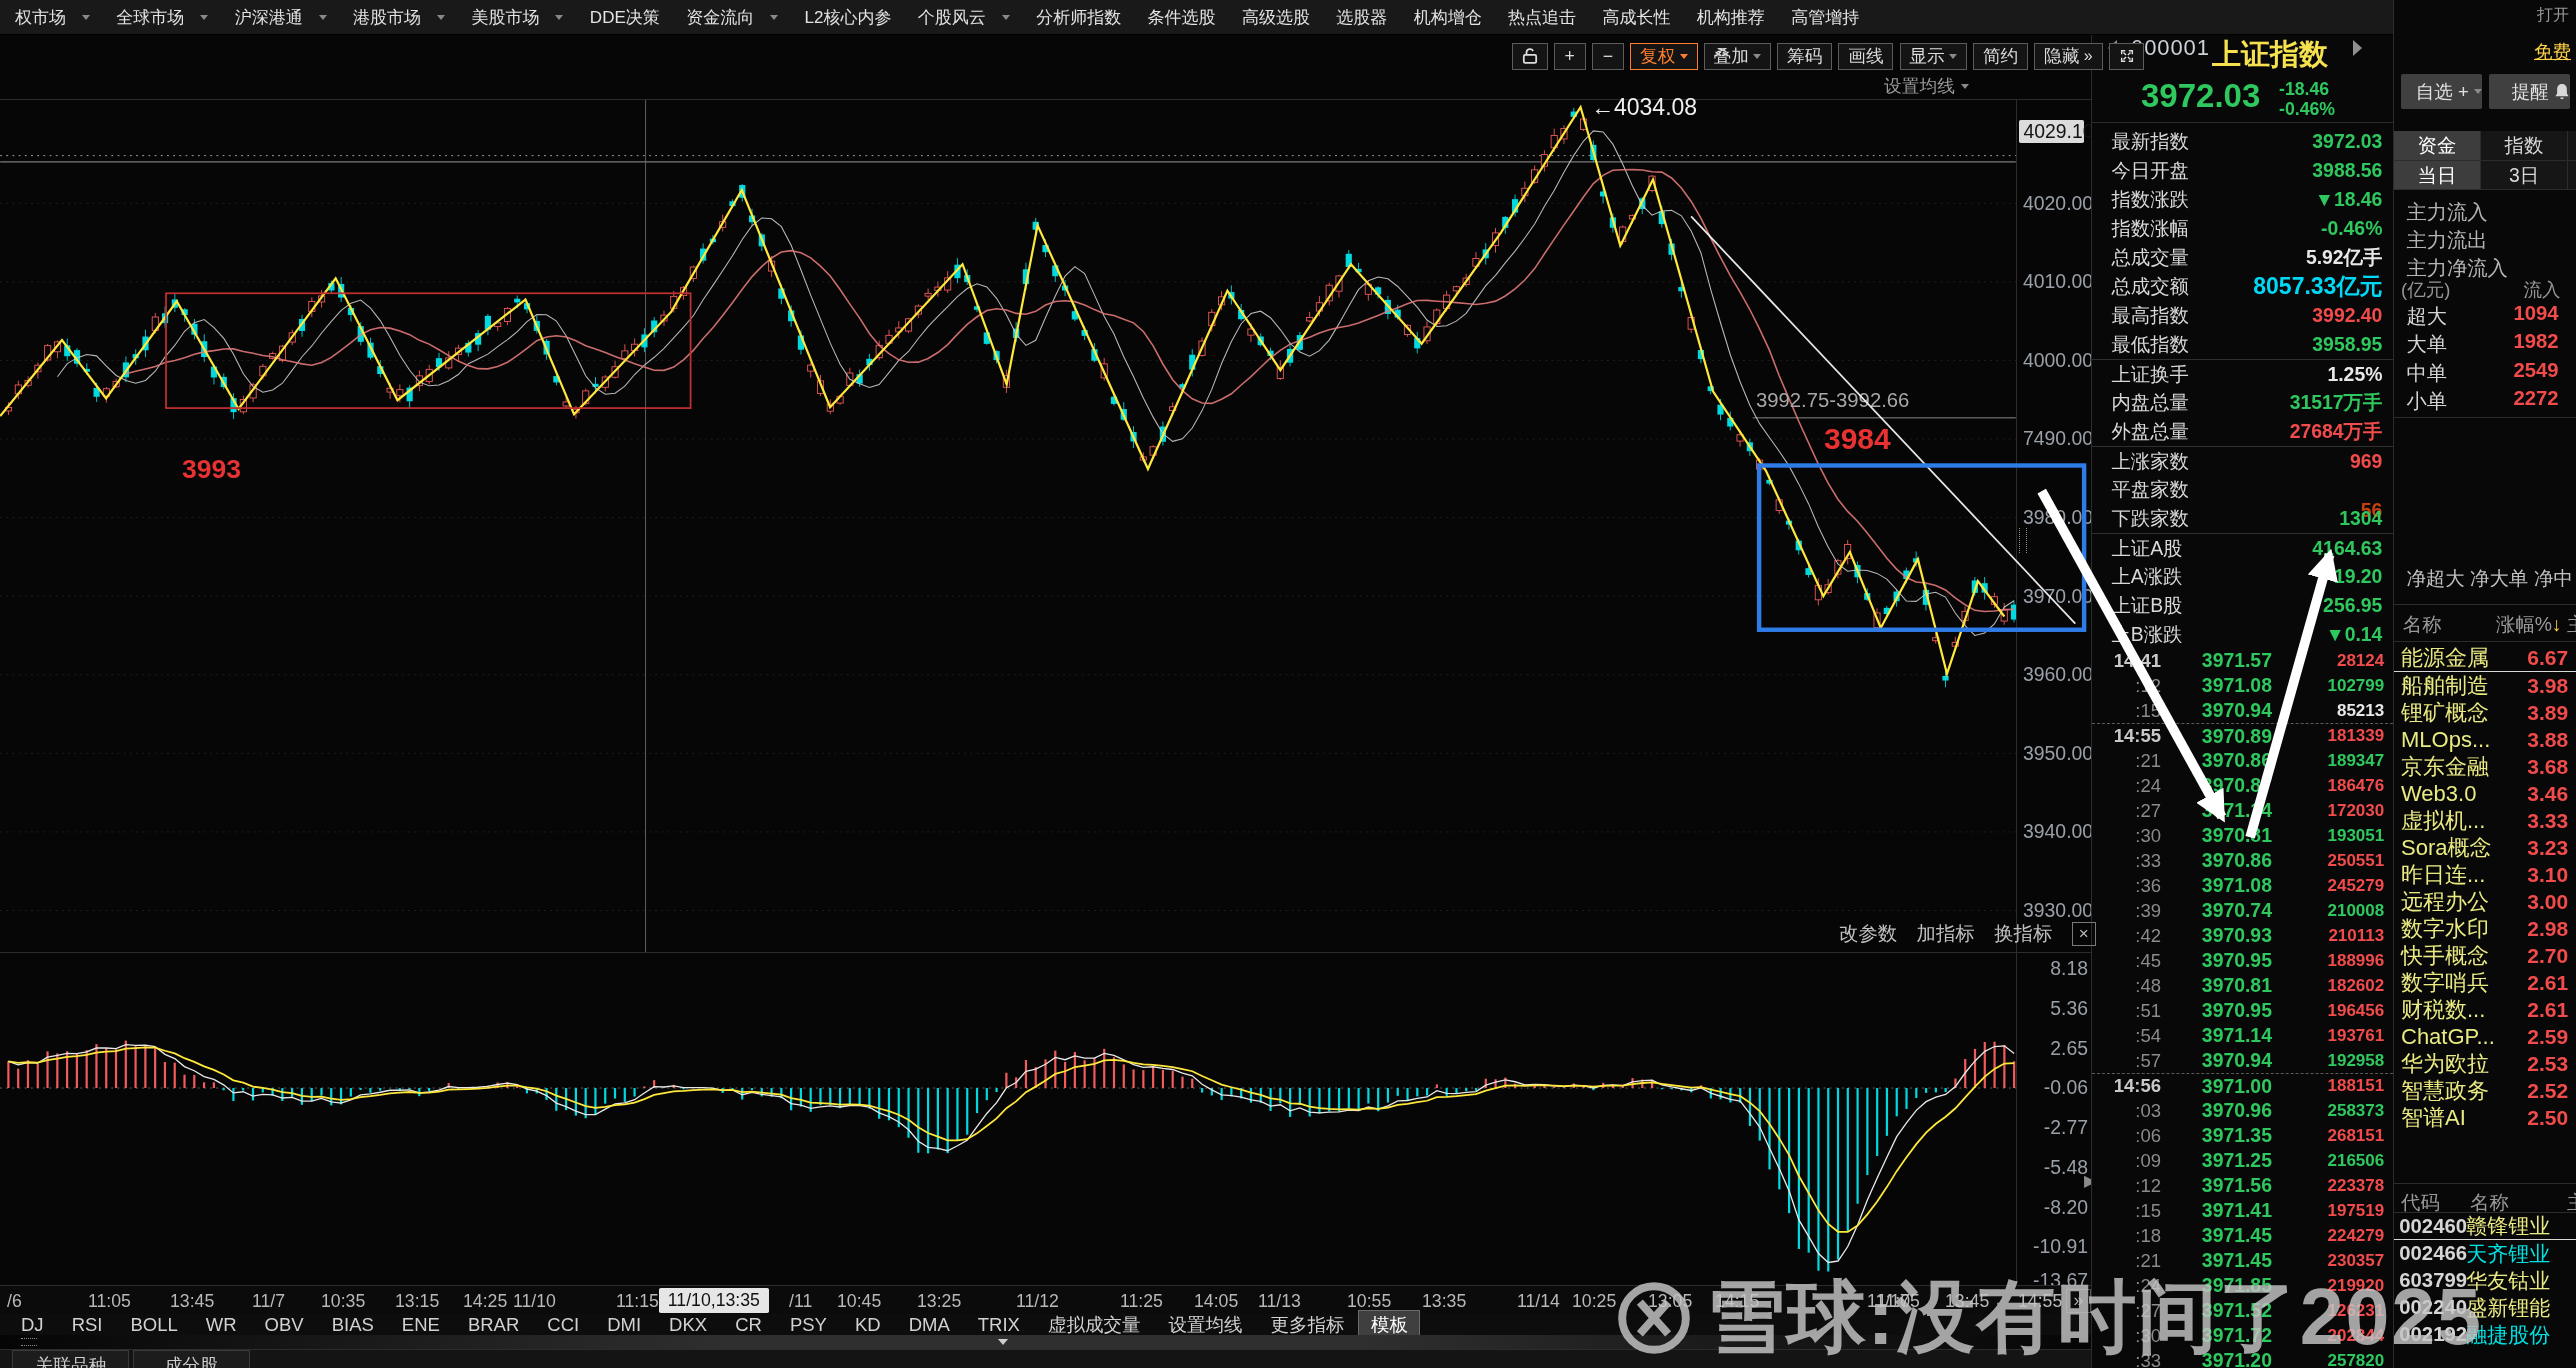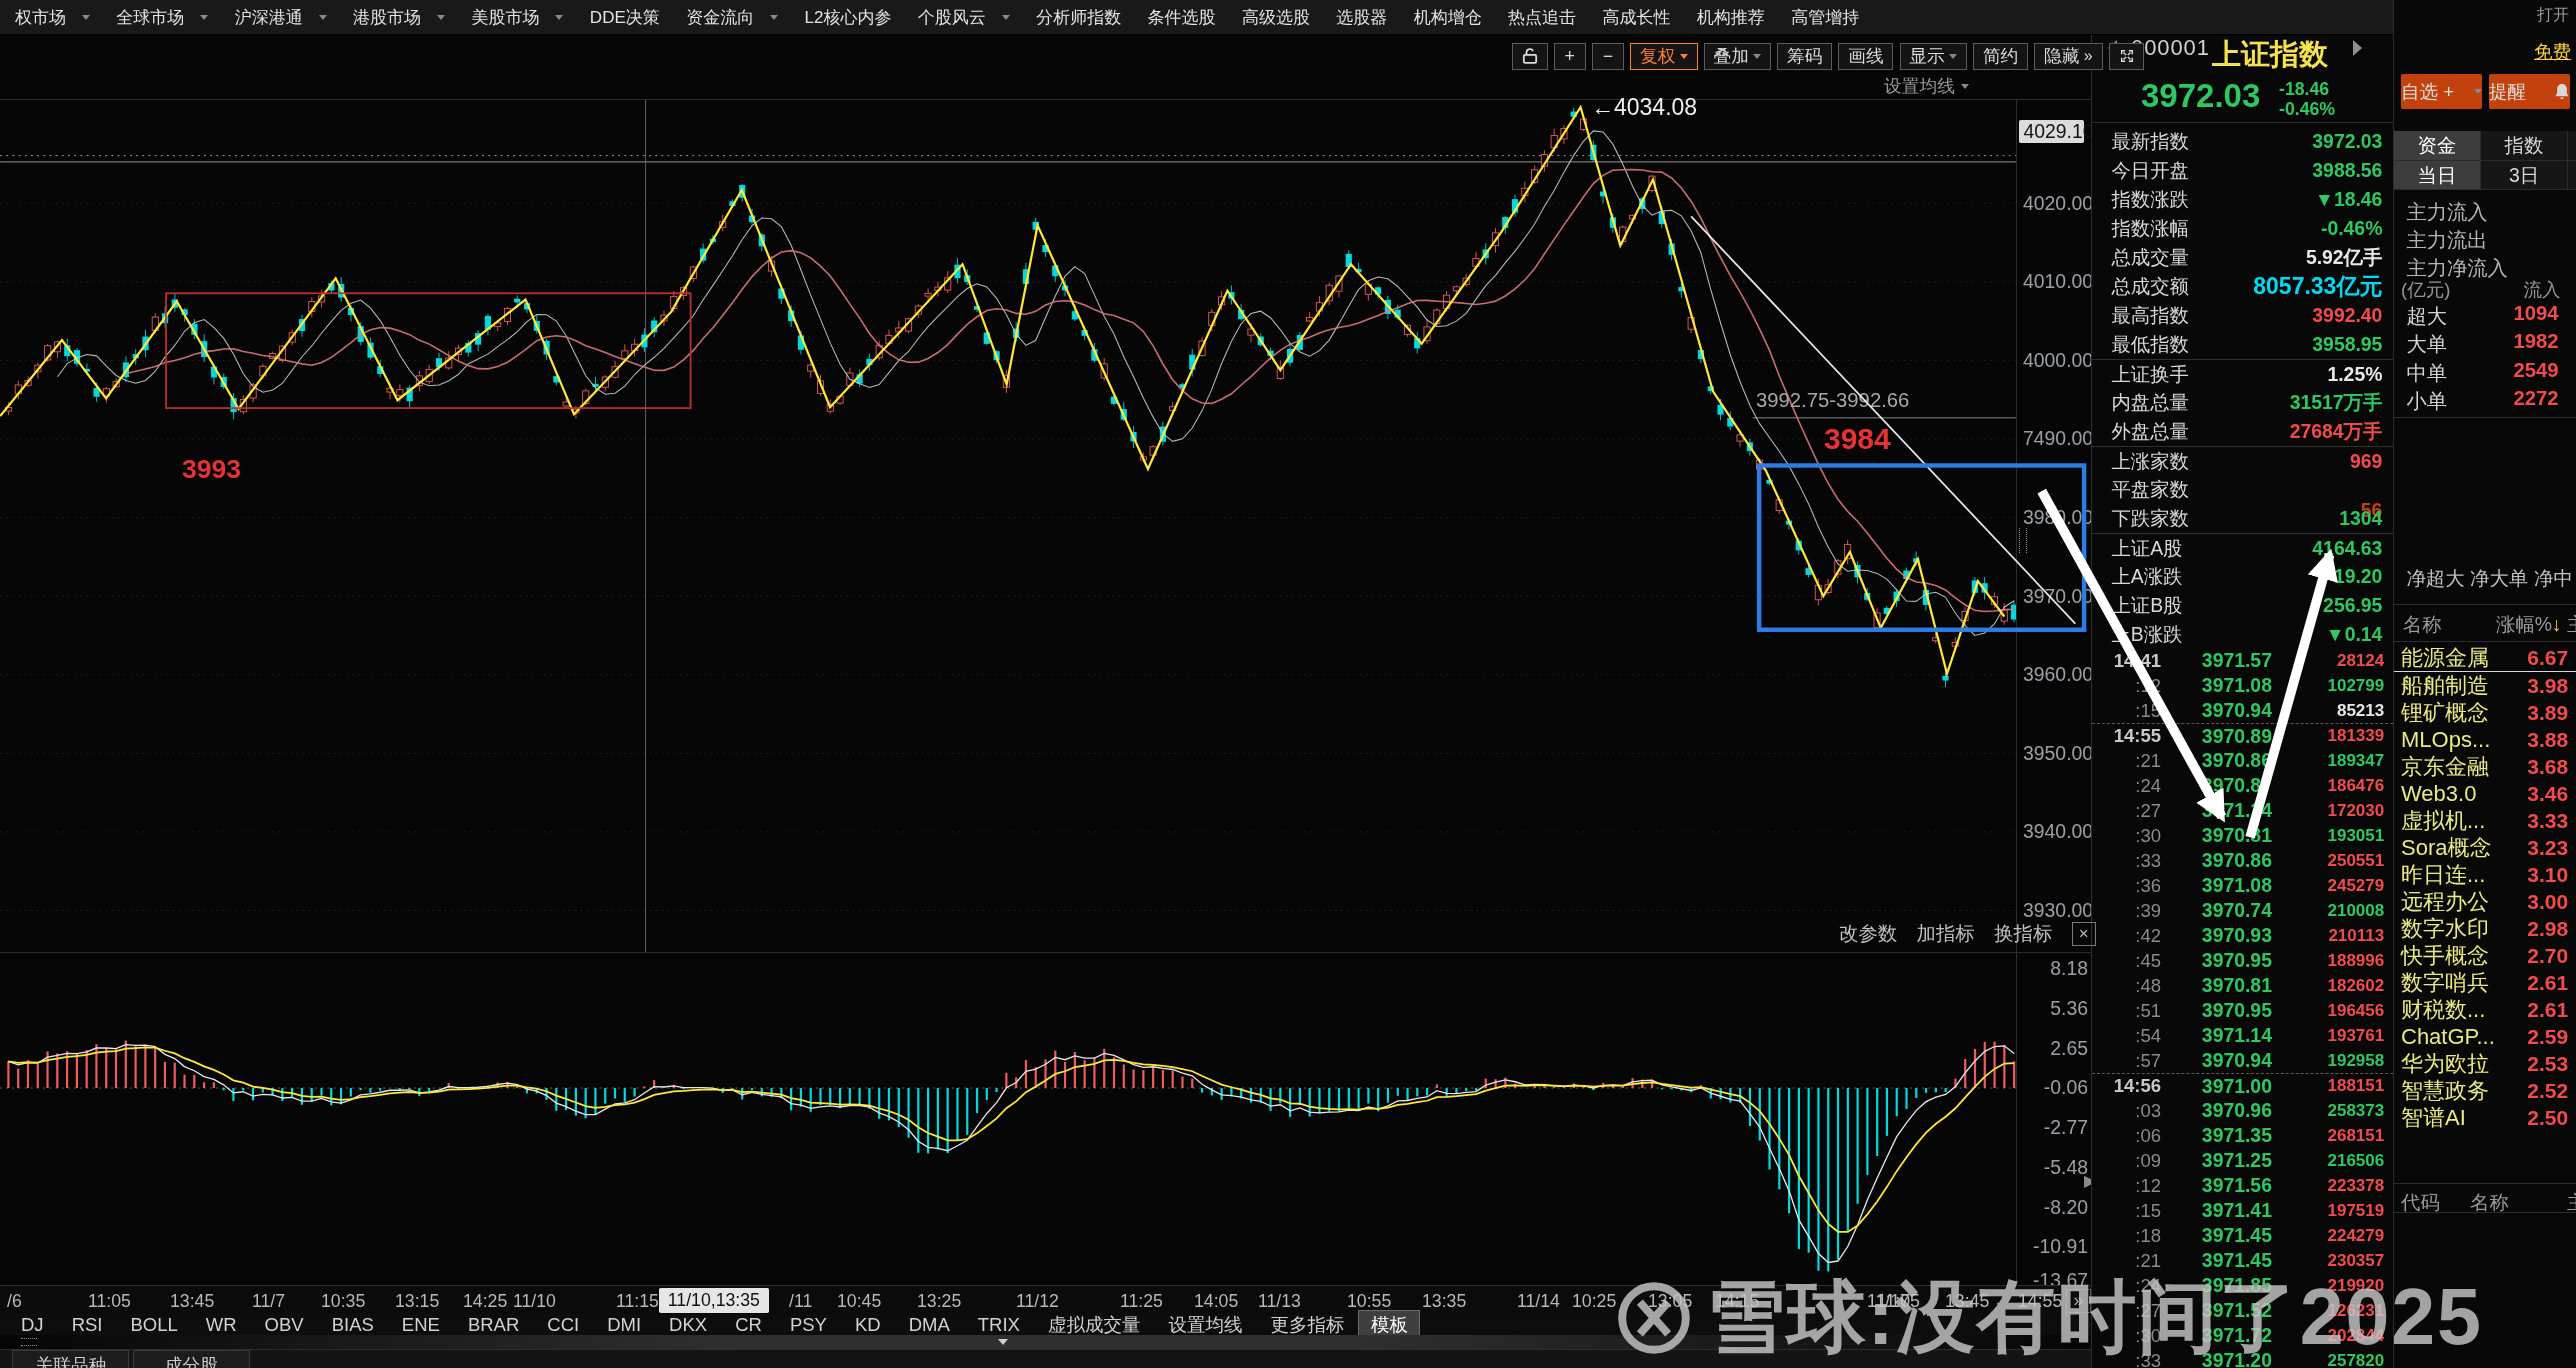--- a/index.html
+++ b/index.html
@@ -83,22 +83,22 @@
   .ttime { width:69px; text-align:right; font-size:18.5px; color:#8b8b8b;}
   .ttime.maj { color:#c8c8c8; font-weight:bold;}
   .tprice { width:113px; margin-left:19.4px; text-align:center; font-size:19.4px; font-weight:bold; color:#2fc85f;}
   .tvol { flex:1; text-align:right; padding-right:8.8px; font-size:17px; font-weight:bold;}
 
   
   .rpanel { position:absolute; left:2393px; top:0; width:183px; height:1369px; border-left:0.9px solid #2c2c2c;
             background:#080808; overflow:hidden; z-index:5;}
   .r-open { position:absolute; left:143px; top:5.3px; font-size:16px; color:#9a9a9a;}
   .r-free { position:absolute; left:140px; top:39px; font-size:18.5px; color:#ffd24a; text-decoration:underline;}
-  .rbtn { position:absolute; top:74px; height:35px; background:#c2410c; border-radius:1.8px; color:#e0e0e0; font-size:18.5px;
-          display:flex; align-items:center; justify-content:space-between; gap:5.3px;}
+  .rbtn { position:absolute; top:74px; height:35px; background:#404040; border-radius:1.8px; color:#e0e0e0; font-size:18.5px;
+          display:flex; align-items:center; justify-content:flex-end; gap:5.3px;}
   .rtabs { position:absolute; left:0; top:131px; width:265px; height:30px; display:flex;}
   .rsubtabs { position:absolute; left:0; top:161px; width:265px; height:29px; display:flex;}
   .rtab { width:87px; height:100%; display:flex; align-items:center; justify-content:center; font-size:19.4px; color:#d8d8d8;
           border-right:0.9px solid #2c2c2c; border-bottom:0.9px solid #2c2c2c; background:#161616;}
   .rtab.active { background:#3d3d3d; color:#fff;}
   .rlink { position:absolute; left:12.4px; font-size:20.3px; color:#b5b5b5;}
   .fhead { position:absolute; left:0; top:277px; width:177px; display:flex; justify-content:space-between;
            padding:0 10.6px 0 7px; font-size:18.5px; color:#969696;}
   .frow { position:absolute; left:0; width:177px; display:flex; justify-content:space-between; padding:0 12.4px;}
   .frow .fl { font-size:20.3px; color:#d5d5d5;}
@@ -1364,20 +1364,42 @@
         <div class="secval">2.50</div>
       </div>
     </div>
   <div class="sec-div" style="top:1183px"></div>
   <div class="stkhead">
     <span style="position:absolute;left:7px;">代码</span>
     <span style="position:absolute;left:76px;">名称</span>
     <span style="position:absolute;left:173px;">主</span>
   </div>
   <div class="sec-div" style="top:1212px"></div>
+  <div class="stkrows" id="stkrows">
+      <div class="stkrow selected">
+        <div class="stkcode">002460</div>
+        <div class="stkname" style="color: rgb(234, 234, 130);">赣锋锂业</div>
+      </div>
+      <div class="stkrow">
+        <div class="stkcode">002466</div>
+        <div class="stkname" style="color: rgb(0, 226, 226);">天齐锂业</div>
+      </div>
+      <div class="stkrow">
+        <div class="stkcode">603799</div>
+        <div class="stkname" style="color: rgb(234, 234, 130);">华友钴业</div>
+      </div>
+      <div class="stkrow">
+        <div class="stkcode">002240</div>
+        <div class="stkname" style="color: rgb(234, 234, 130);">盛新锂能</div>
+      </div>
+      <div class="stkrow">
+        <div class="stkcode">002192</div>
+        <div class="stkname" style="color: rgb(0, 226, 226);">融捷股份</div>
+      </div>
+    </div>
 <div class="mc-foot" style="left: 12.4px;">净超大</div>
     <div class="mc-foot" style="left: 76px;">净大单</div>
     <div class="mc-foot" style="left: 140px;">净中</div>
   </div>
 
 <svg id="overlay" width="2576" height="1369" viewBox="0 0 2917 1550">
     <defs>
       <marker id="ah" viewBox="0 0 10 10" refX="8" refY="5" markerWidth="3.2" markerHeight="3.2" orient="auto">
         <path d="M0,0 L10,5 L0,10 z" fill="#ffffff"></path>
       </marker>

